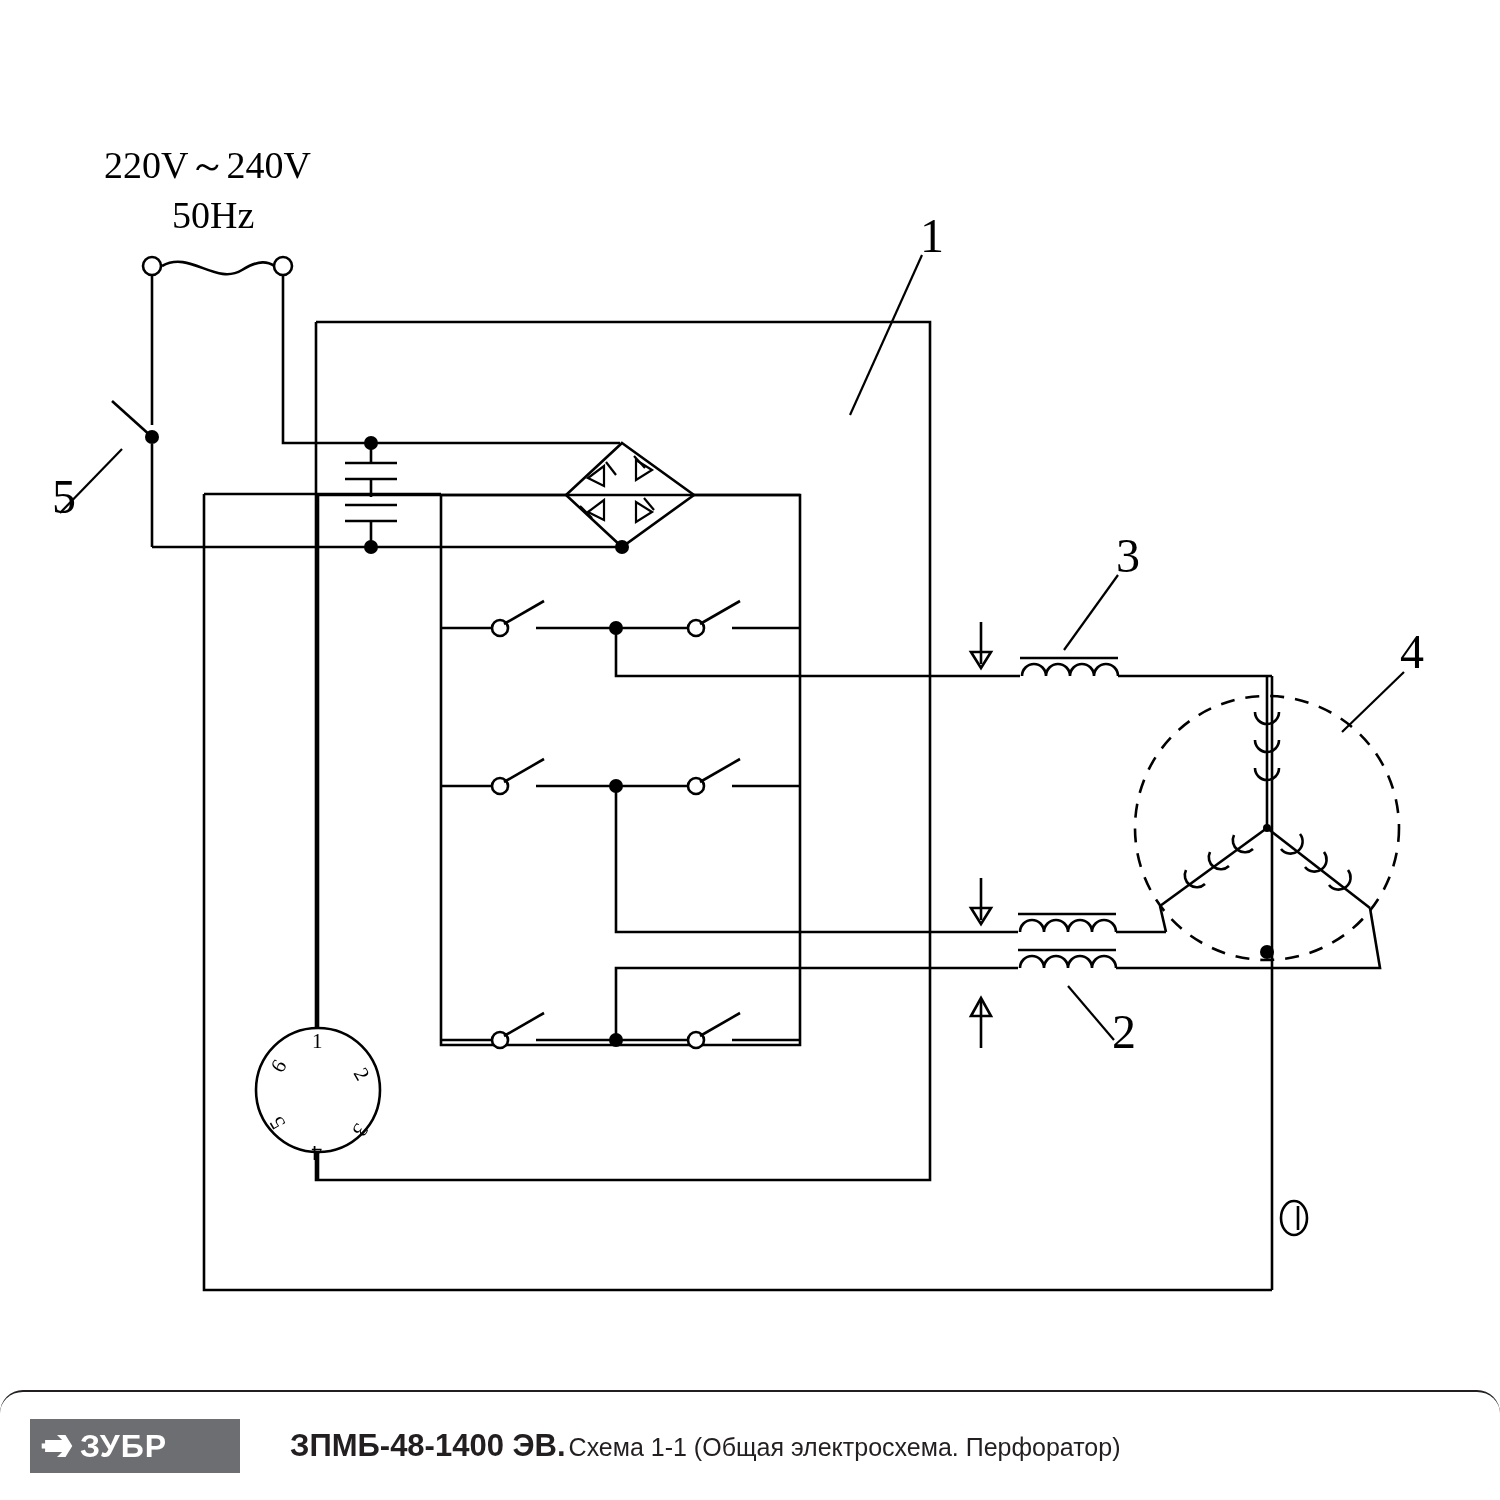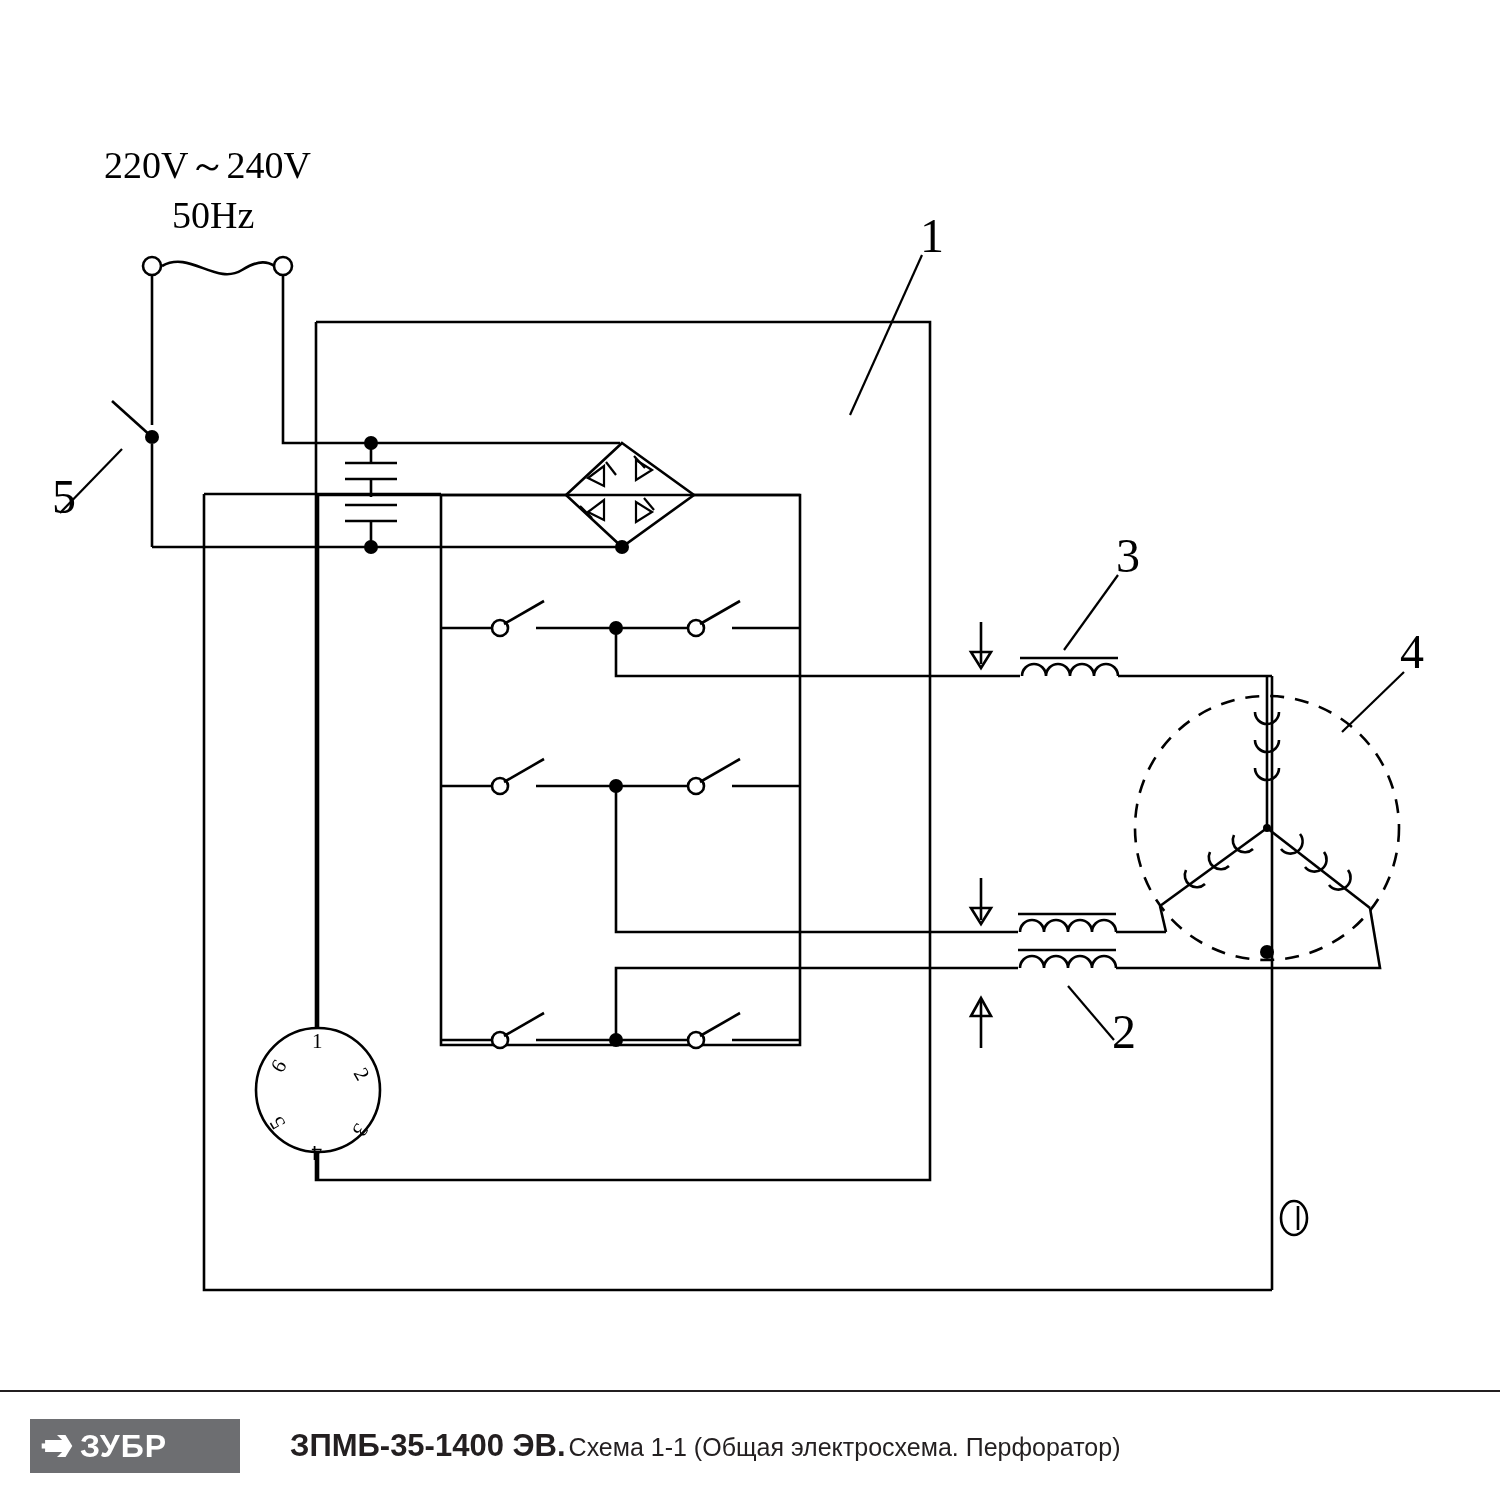--- a/index.html
+++ b/index.html
@@ -22,20 +22,21 @@
     height: 1390px;
   }
   .footer {
     position: absolute;
     left: 0;
     bottom: 0;
     width: 1500px;
     height: 110px;
     border-top: 2px solid #231f20;
     box-sizing: border-box;
+    border-radius: 23px;
   }
   .footer-inner {
     display: flex;
     align-items: center;
     height: 100%;
     padding-left: 30px;
   }
   .brand-logo {
     width: 210px;
     height: 54px;
@@ -301,17 +302,17 @@
 <div class="footer">
   <div class="footer-inner">
     <div class="brand-logo">
       <svg class="brand-arrow" viewBox="0 0 40 40">
         <path d="M6 13 L26 13 L20 7 L30 7 L38 20 L30 33 L20 33 L26 27 L6 27 Z" fill="#ffffff"></path>
         <rect x="2" y="17" width="20" height="6" fill="#ffffff"></rect>
       </svg>
       <span class="brand-text">ЗУБР</span>
     </div>
     <div class="footer-caption">
-      <span class="model-code">ЗПМБ-35-1400 ЭВ.</span>
+      <span class="model-code">ЗПМБ-48-1400 ЭВ.</span>
       <span class="scheme-desc">Схема 1-1 (Общая электросхема. Перфоратор)</span>
     </div>
   </div>
 </div>
 
 </body></html>

